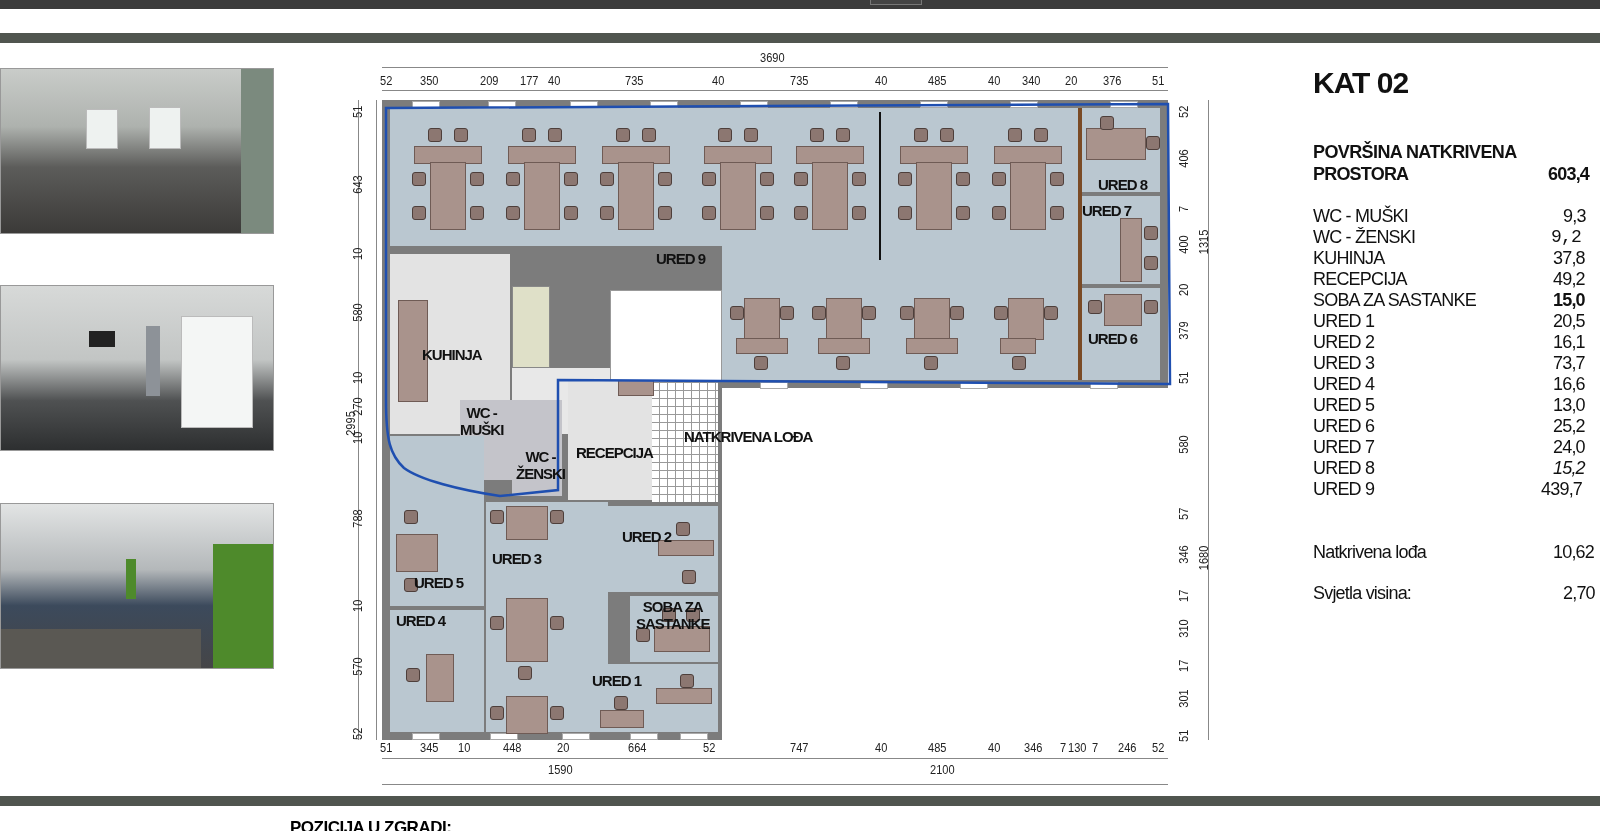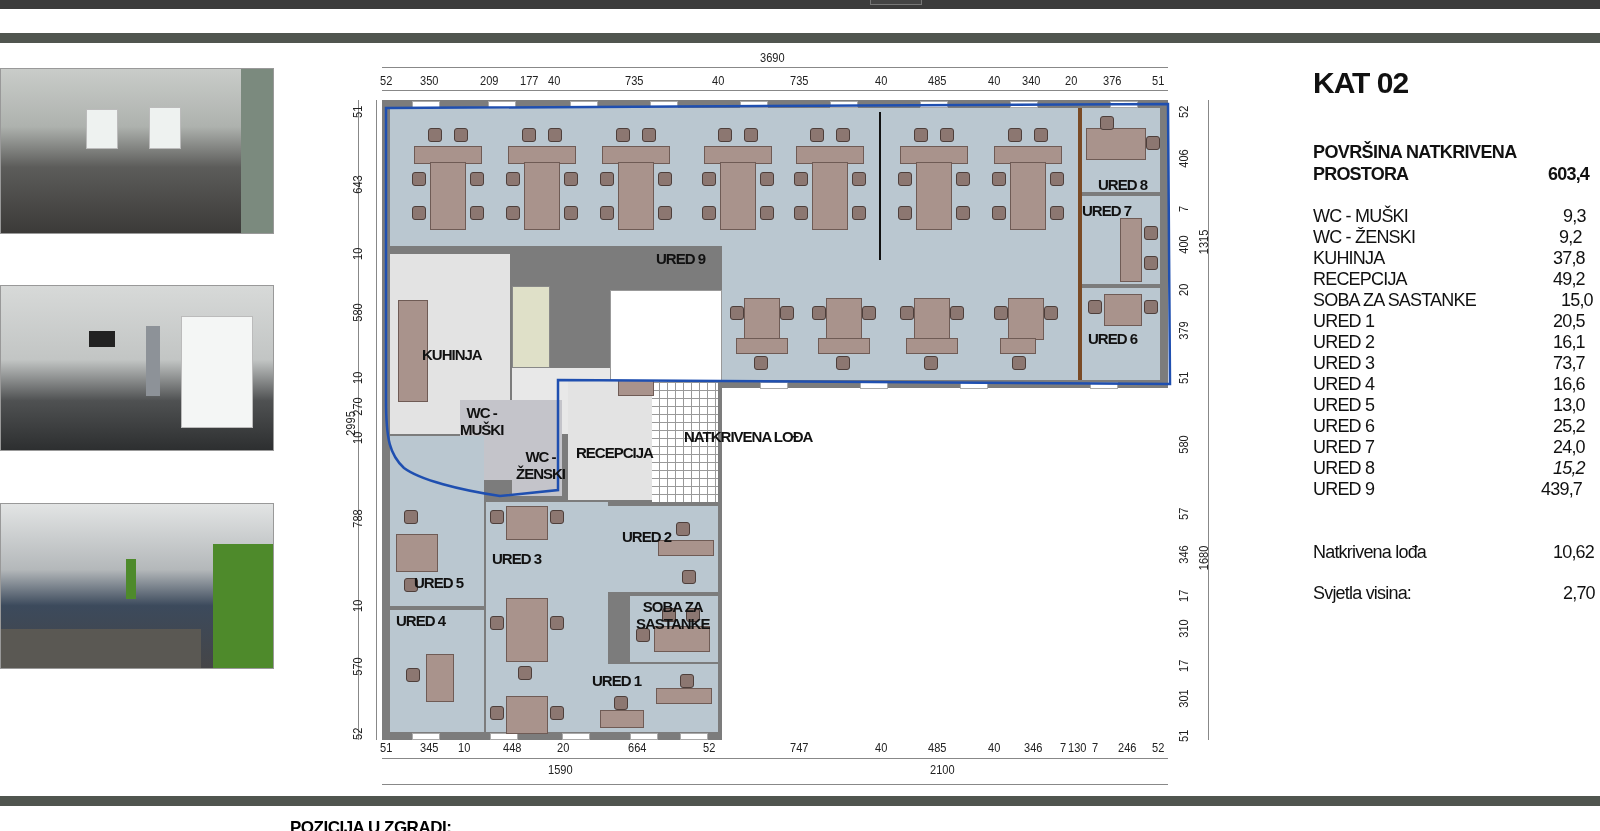--- a/index.html
+++ b/index.html
@@ -322,24 +322,24 @@
 </div>
 
 <div class="legend">
   <div class="title">KAT 02</div>
   <div class="hdr" style="top:82px;">POVRŠINA NATKRIVENA</div>
   <div class="row" style="top:104px;font-weight:bold;">
     <span>PROSTORA</span>
     <span class="v" style="left:235px;">603,4</span>
   </div>
   <div class="row" style="top:146px;"><span>WC - MUŠKI</span><span class="v" style="left:250px;">9,3</span></div>
-  <div class="row" style="top:167px;"><span>WC - ŽENSKI</span><span class="v" style="left:246px;">9,2</span></div>
+  <div class="row" style="top:167px;"><span>WC - ŽENSKI</span><span class="v" style="left:238px;font-family:Liberation Mono, monospace;">9,2</span></div>
   <div class="row" style="top:188px;"><span>KUHINJA</span><span class="v" style="left:240px;">37,8</span></div>
   <div class="row" style="top:209px;"><span>RECEPCIJA</span><span class="v" style="left:240px;">49,2</span></div>
-  <div class="row" style="top:230px;"><span>SOBA ZA SASTANKE</span><span class="v" style="left:248px;">15,0</span></div>
+  <div class="row" style="top:230px;"><span>SOBA ZA SASTANKE</span><span class="v" style="left:240px;font-weight:bold;">15,0</span></div>
   <div class="row" style="top:251px;"><span>URED 1</span><span class="v" style="left:240px;">20,5</span></div>
   <div class="row" style="top:272px;"><span>URED 2</span><span class="v" style="left:240px;">16,1</span></div>
   <div class="row" style="top:293px;"><span>URED 3</span><span class="v" style="left:240px;">73,7</span></div>
   <div class="row" style="top:314px;"><span>URED 4</span><span class="v" style="left:240px;">16,6</span></div>
   <div class="row" style="top:335px;"><span>URED 5</span><span class="v" style="left:240px;">13,0</span></div>
   <div class="row" style="top:356px;"><span>URED 6</span><span class="v" style="left:240px;">25,2</span></div>
   <div class="row" style="top:377px;"><span>URED 7</span><span class="v" style="left:240px;">24,0</span></div>
   <div class="row" style="top:398px;"><span>URED 8</span><span class="v" style="left:240px;font-style:italic;">15,2</span></div>
   <div class="row" style="top:419px;"><span>URED 9</span><span class="v" style="left:228px;">439,7</span></div>
   <div class="row" style="top:482px;"><span>Natkrivena lođa</span><span class="v" style="left:240px;">10,62</span></div>

